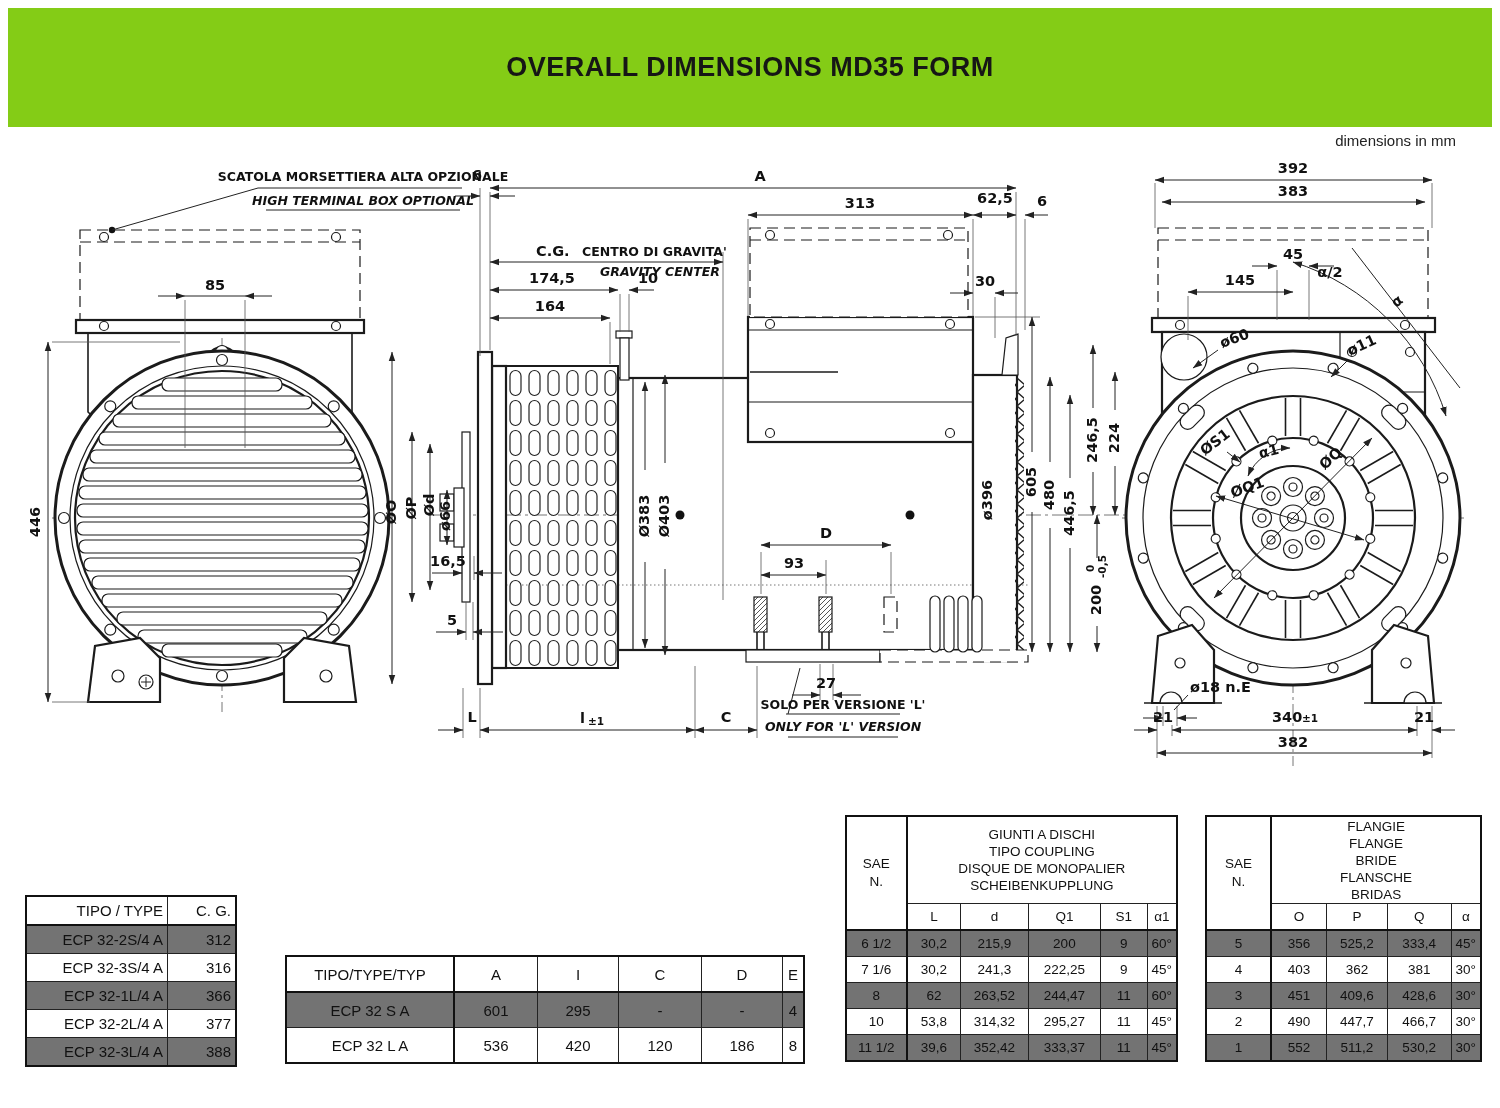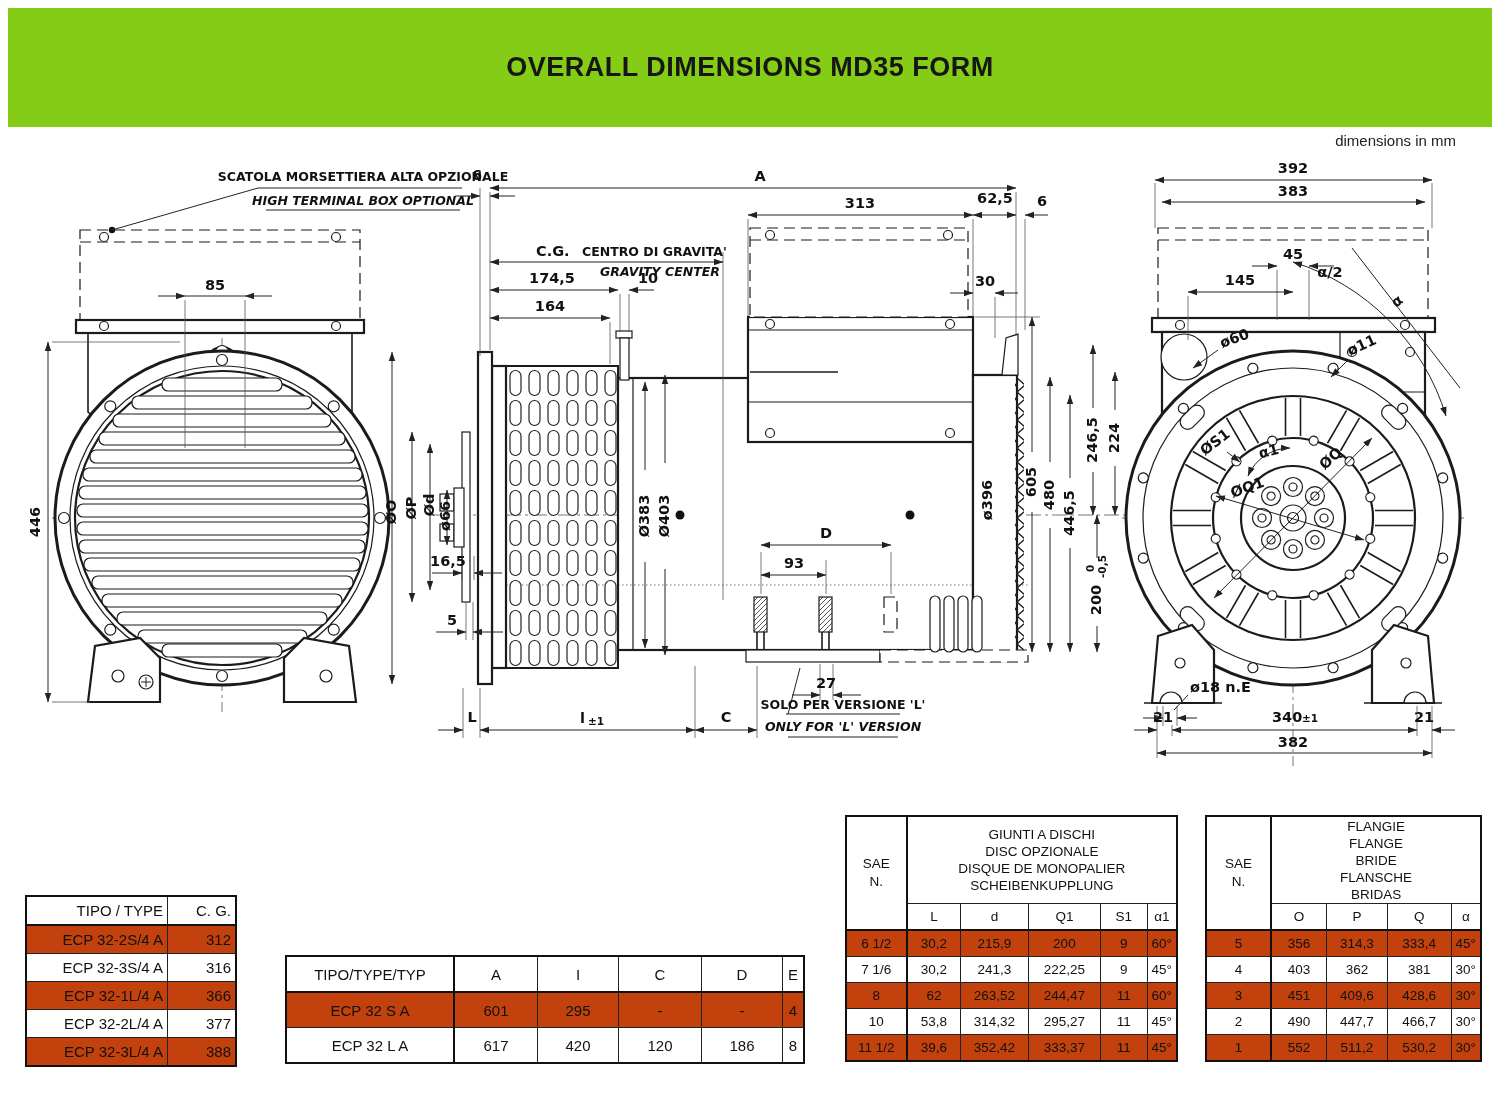--- a/index.html
+++ b/index.html
@@ -28,21 +28,21 @@
   .tc{font-size:12.5px;font-weight:bold;}
   .ti{font-size:12.5px;font-weight:bold;font-style:italic;}
   .mid{text-anchor:middle;}
   
   table{border-collapse:collapse;text-align:center;color:#111;
         font-family:"Liberation Sans",sans-serif;}
   td{border:1.3px solid #222;padding:0 4px;}
   .outer{border:2.5px solid #111;}
   .bb{border-bottom:2.5px solid #111;}
   .br{border-right:2.5px solid #111;}
-  .sh{background:#c2410c;border-radius:8px;}
+  .sh{background:#737373;border-radius:8px;}
   #tbl-cg{left:25px;top:895px;width:212px;font-size:15px;}
   #tbl-cg td{height:27px;text-align:right;}
   #tbl-typ{left:285px;top:955px;width:520px;font-size:15px;}
   #tbl-typ td{height:34px;}
   #tbl-coupling{left:845px;top:815px;width:333px;font-size:13.5px;}
   #tbl-coupling td{height:25px;}
   #tbl-flange{left:1205px;top:815px;width:277px;font-size:13.5px;}
   #tbl-flange td{height:25px;text-align:center;}
   .ttl div{line-height:17px;}
   .saecell div{line-height:18px;}
@@ -523,39 +523,39 @@
   <tr class="sh">
     <td class="br">ECP 32 S  A</td>
     <td>601</td>
     <td>295</td>
     <td>-</td>
     <td>-</td>
     <td>4</td>
   </tr>
   <tr>
     <td class="br">ECP 32 L  A</td>
-    <td>617</td>
+    <td>536</td>
     <td>420</td>
     <td>120</td>
     <td>186</td>
     <td>8</td>
   </tr>
 </tbody>
   </table>
 
 <table id="tbl-coupling" class="abs outer">
   <tbody>
       <tr>
     <td class="br bb saecell" rowspan="2" style="width:58px">
       <div>SAE</div>
       <div>N.</div>
     </td>
     <td class="ttl" colspan="5" style="height:86px">
       <div>GIUNTI A DISCHI</div>
-      <div>DISC OPZIONALE</div>
+      <div>TIPO COUPLING</div>
       <div>DISQUE DE MONOPALIER</div>
       <div>SCHEIBENKUPPLUNG</div>
     </td>
   </tr>
   <tr>
     <td class="bb" style="width:50px">L</td>
     <td class="bb" style="width:64px">d</td>
     <td class="bb" style="width:70px">Q1</td>
     <td class="bb" style="width:44px">S1</td>
     <td class="bb">α1</td>
@@ -620,21 +620,21 @@
   </tr>
   <tr>
     <td class="bb" style="width:52px">O</td>
     <td class="bb" style="width:56px">P</td>
     <td class="bb" style="width:60px">Q</td>
     <td class="bb">α</td>
   </tr>
   <tr class="sh">
         <td class="br">5</td>
         <td>356</td>
-        <td>314,3</td>
+        <td>525,2</td>
         <td>333,4</td>
         <td>45°</td>
       </tr>
   <tr>
         <td class="br">4</td>
         <td>403</td>
         <td>362</td>
         <td>381</td>
         <td>30°</td>
       </tr>

